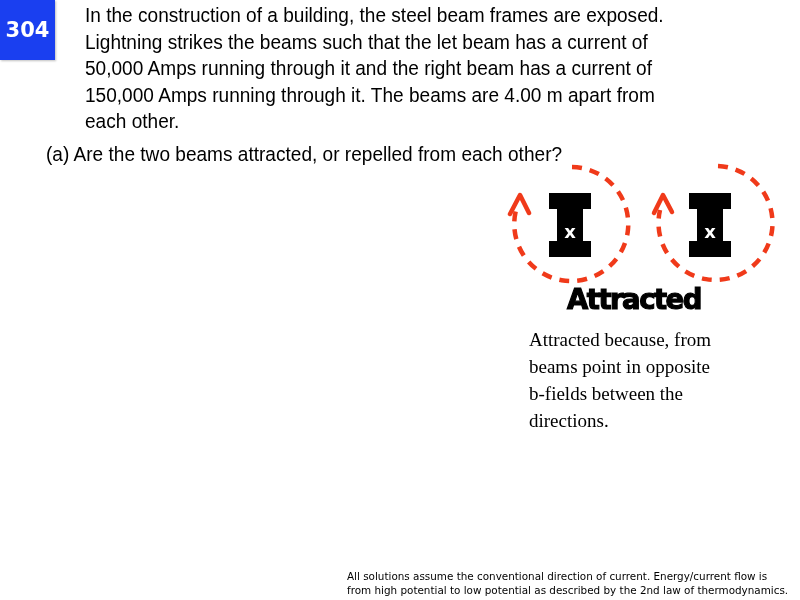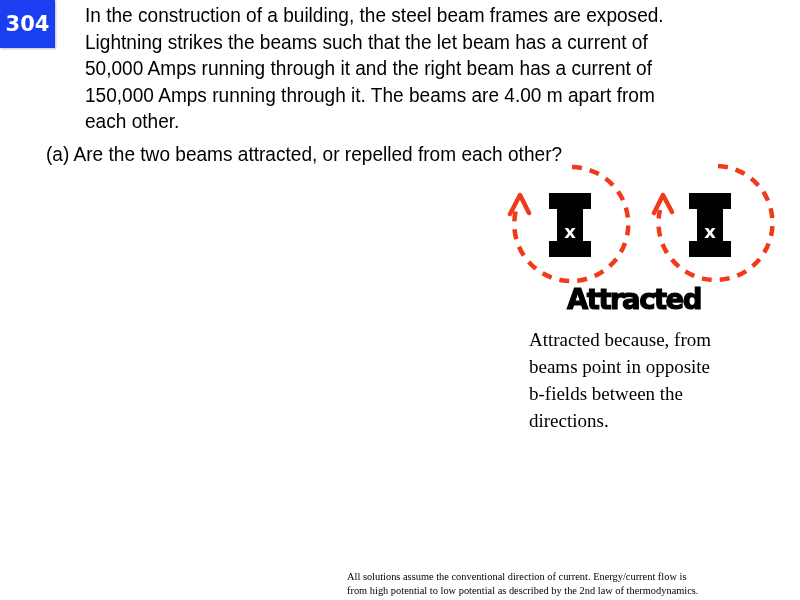--- a/index.html
+++ b/index.html
@@ -1,35 +1,35 @@
 <!DOCTYPE html>
 <html><head>
 <meta charset="utf-8">
 <style>
   html, body { margin:0; padding:0; }
   body { width:800px; height:600px; background:#ffffff; position:relative; overflow:hidden;
          font-family:"DejaVu Sans", sans-serif; color:#000; }
-  .badge { position:absolute; left:0; top:0; width:55px; height:48px; background:#1a3ff0;
+  .badge { position:absolute; left:0; top:0; width:55px; height:60px; background:#1a3ff0;
            color:#fff; font-family:"DejaVu Sans", sans-serif; font-weight:bold; font-size:21px;
            display:flex; align-items:center; justify-content:center; box-shadow:1px 1px 2px rgba(0,0,0,0.25); }
   .problem { position:absolute; left:85px; top:2px; width:700px; font-family:"Liberation Sans", sans-serif;
              font-size:20.5px; line-height:26.6px; transform:scaleX(0.93); transform-origin:left top; }
   .problem div { white-space:nowrap; }
   .question { position:absolute; left:46px; top:142px; font-family:"Liberation Sans", sans-serif;
               font-size:20.5px; white-space:nowrap; transform:scaleX(0.93); transform-origin:left top; }
   .diagram { position:absolute; left:0; top:0; width:800px; height:600px; }
   .answer-title { position:absolute; left:567px; top:283px; font-family:"DejaVu Sans", sans-serif;
                   font-weight:900; font-size:28px; letter-spacing:-1.5px; -webkit-text-stroke:1.2px #000;
                   transform:scaleX(0.98); transform-origin:left top; }
   .explanation { position:absolute; left:529px; top:326px; font-family:"DejaVu Sans", sans-serif;
                  font-size:19px; line-height:27px; }
   .explanation div { white-space:nowrap;font-family:Liberation Serif, serif; }
   .footnote { position:absolute; left:347px; top:570px; font-family:"DejaVu Sans", sans-serif;
               font-size:10.4px; line-height:13.5px; }
-  .footnote div { white-space:nowrap;font-family:Liberation Serif, serif; }
+  .footnote div { white-space:nowrap; }
 </style>
 </head>
 <body>
 
 <div class="badge">304</div>
 
 <div class="problem">
   <div>In the construction of a building, the steel beam frames are exposed.</div>
   <div>Lightning strikes the beams such that the let beam has a current of</div>
   <div>50,000 Amps running through it and the right beam has a current of</div>

